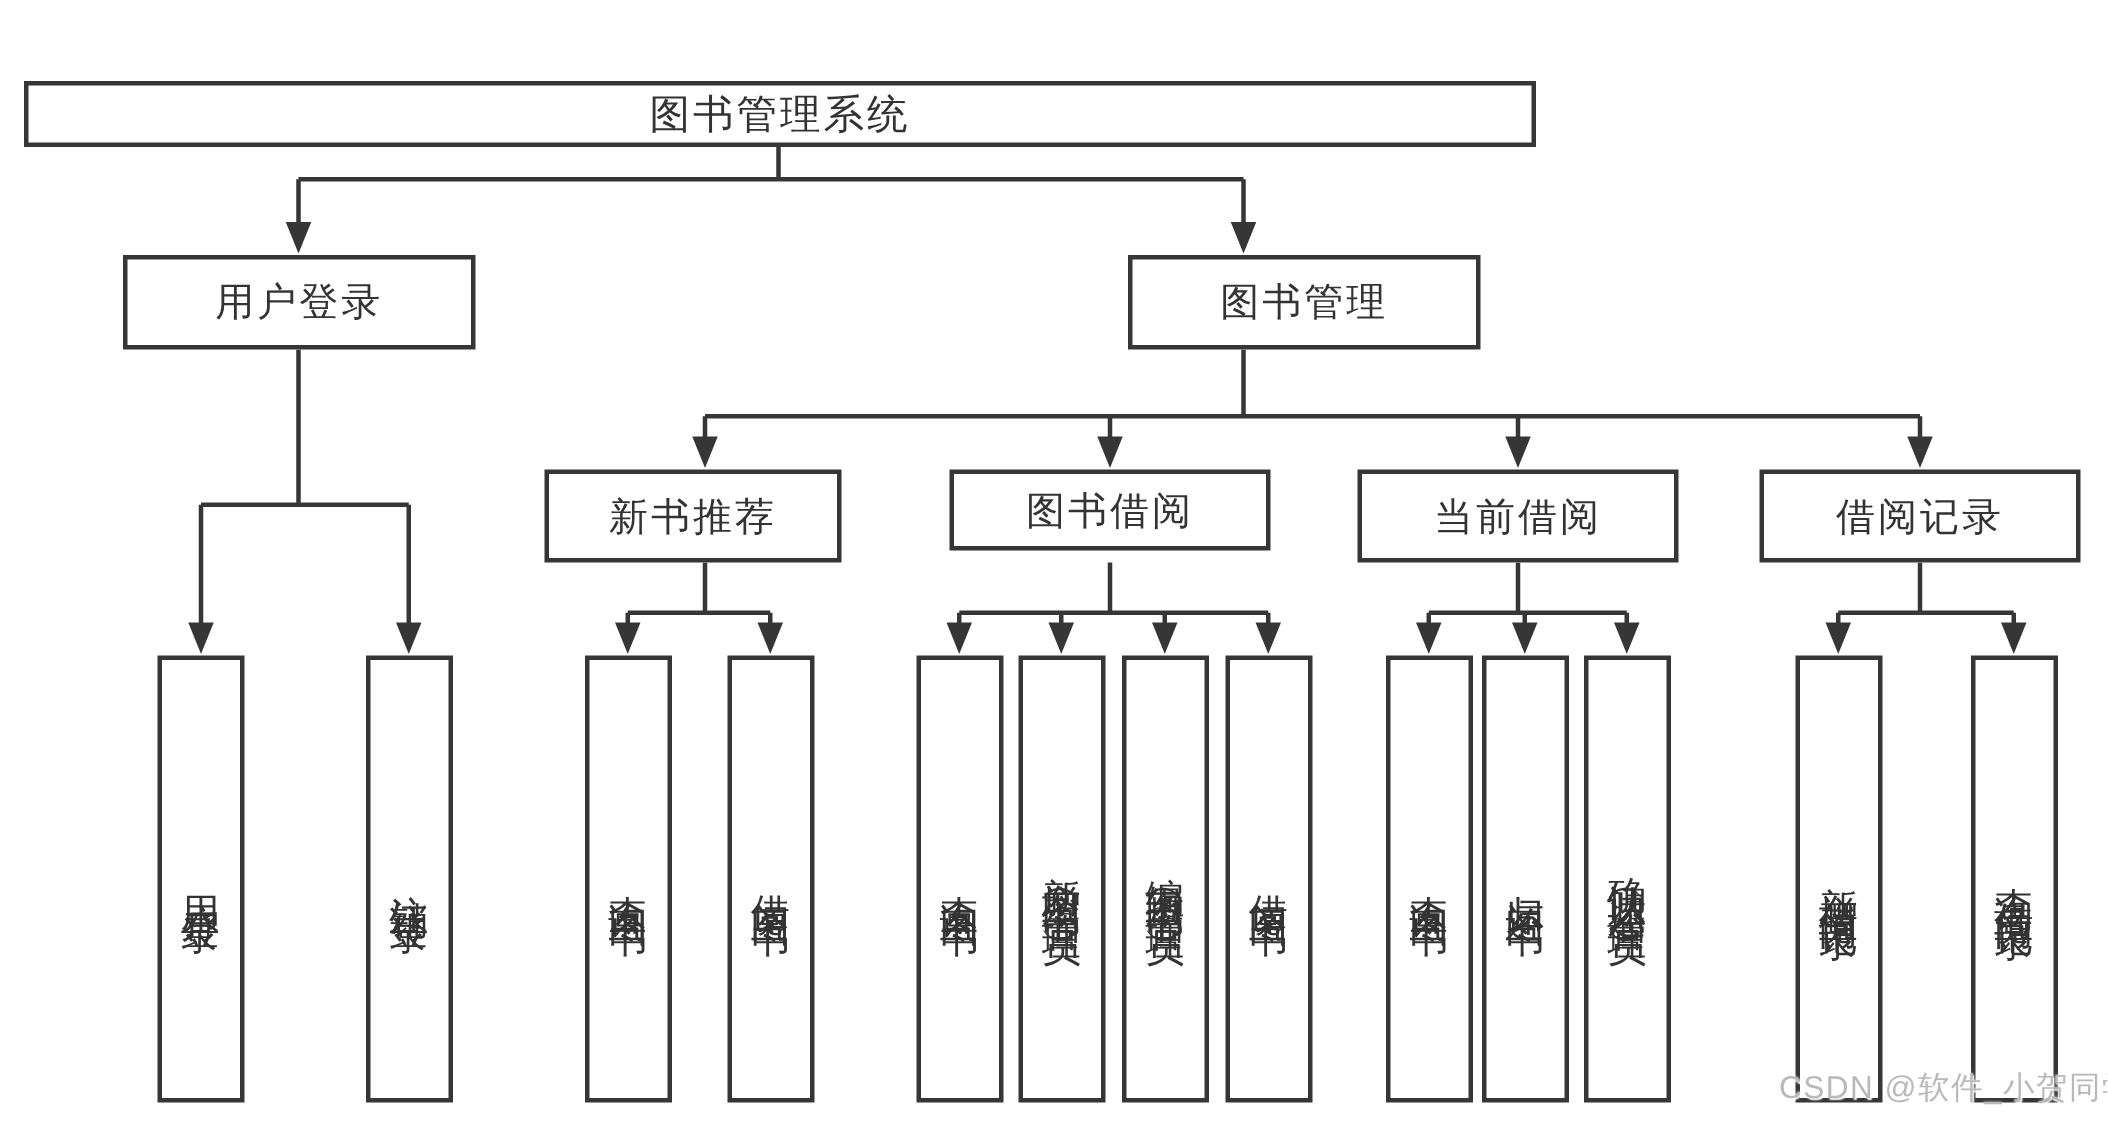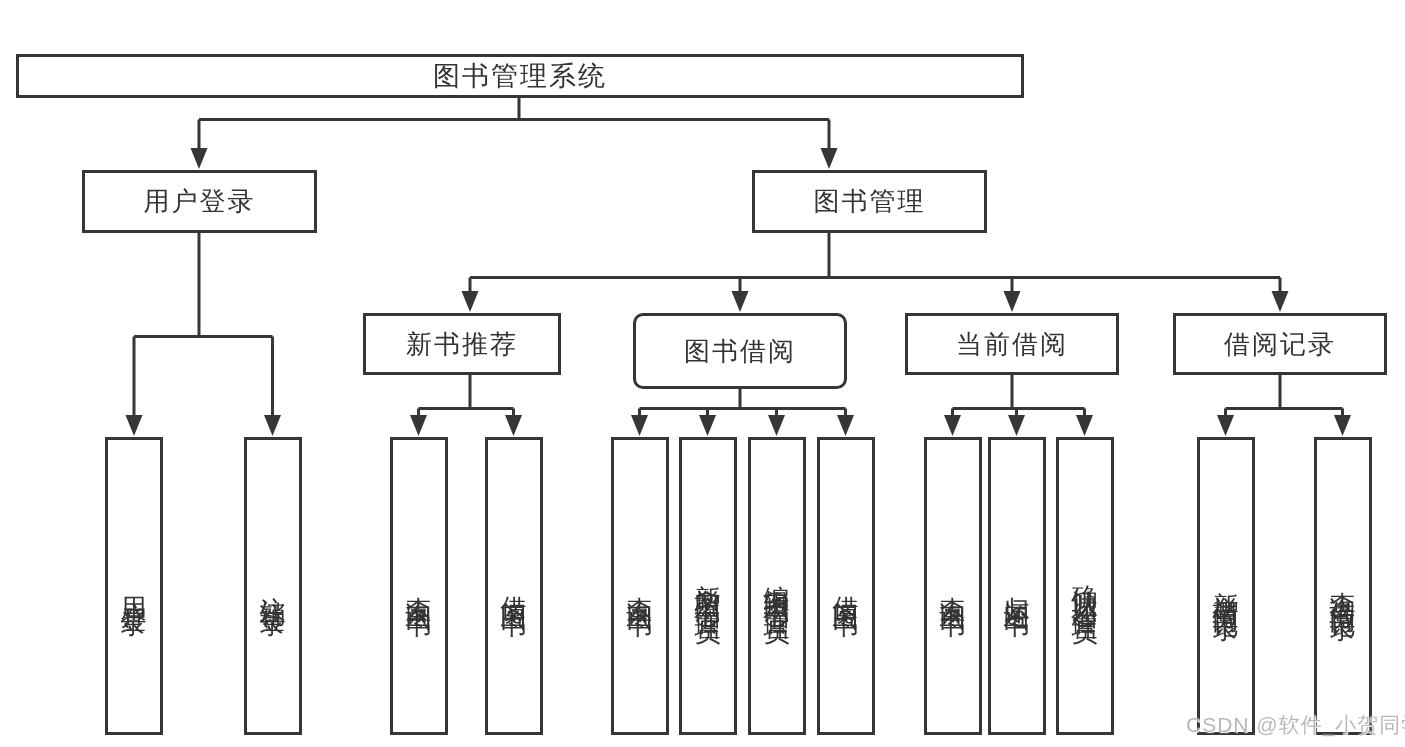--- a/index.html
+++ b/index.html
@@ -88,21 +88,21 @@
   <div class="box" style="left:82px;top:170px;width:235px;height:63px;">
     <span class="h-label">用户登录</span>
   </div>
   <div class="box" style="left:752px;top:170px;width:235px;height:63px;">
     <span class="h-label">图书管理</span>
   </div>
 
   <div class="box" style="left:363px;top:313px;width:198px;height:62px;">
     <span class="h-label">新书推荐</span>
   </div>
-  <div class="box" style="left:633px;top:313px;width:214px;height:76px;border-radius:10px;">
+  <div class="box" style="left:633px;top:313px;width:214px;height:54px;">
     <span class="h-label">图书借阅</span>
   </div>
   <div class="box" style="left:905px;top:313px;width:214px;height:62px;">
     <span class="h-label">当前借阅</span>
   </div>
   <div class="box" style="left:1173px;top:313px;width:214px;height:62px;">
     <span class="h-label">借阅记录</span>
   </div>
 
   <div class="box leaf" style="left:105px;top:437px;width:58px;height:298px;">

